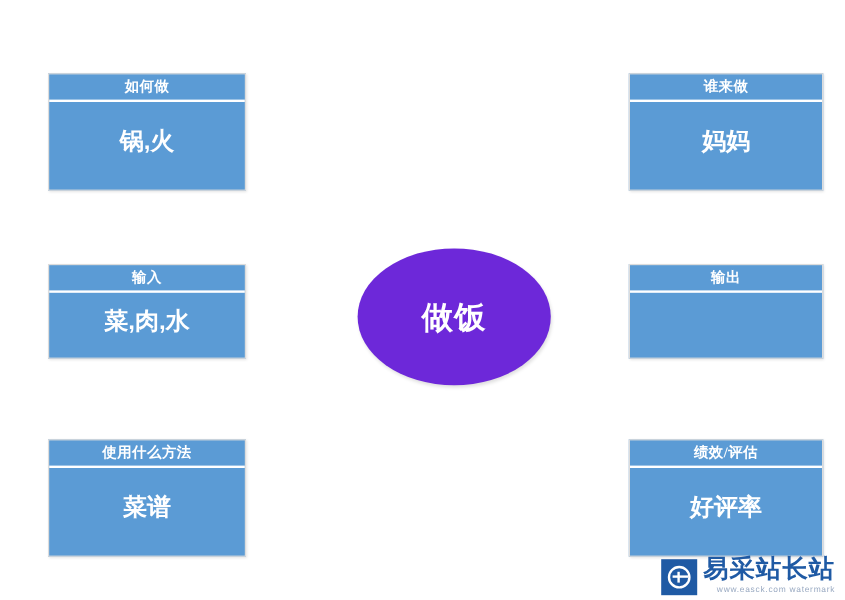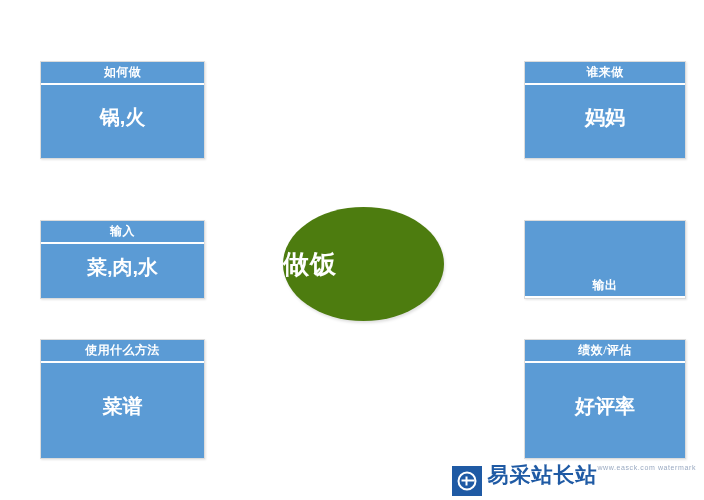--- a/index.html
+++ b/index.html
@@ -26,21 +26,20 @@
 
   
   .node-box {
     position: absolute;
     box-sizing: border-box;
     background: #5b9bd5;
     border: 1px solid #dcdcdc;
     box-shadow: 1px 1px 2px rgba(0,0,0,0.10);
     display: flex;
     flex-direction: column;
-    justify-content: flex-end;
   }
 
   .node-head {
     height: 21px;
     min-height: 21px;
     line-height: 21px;
     text-align: center;
     color: #ffffff;
     font-size: 12px;
     font-weight: 700;
@@ -62,34 +61,35 @@
     padding-bottom: 8px;
     white-space: nowrap;
     border-radius: 29px;
   }
 
   
   .col-left  { left: 40px;  width: 165px; }
   .col-right { left: 524px; width: 162px; font-family: Liberation Serif, serif; }
   .row-1 { top: 61px;  height: 98px; }
   .row-2 { top: 220px; height: 79px; }
-  .row-3 { top: 339px; height: 120px; }
+  .row-3 { top: 366px; height: 98px; }
 
   
   #center-ellipse {
     position: absolute;
-    left: 283px;
+    left: 298px;
     top: 207px;
     width: 161px;
     height: 114px;
-    background: #4d7c0f;
+    background: #6d28d9;
     border-radius: 50% / 50%;
     box-shadow: 1px 2px 3px rgba(0,0,0,0.13);
     display: flex;
     align-items: center;
+    justify-content: center;
   }
   #center-ellipse .center-label {
     color: #ffffff;
     font-size: 26px;
     font-weight: 700;
     letter-spacing: 1px;
     white-space: nowrap;
   }
 
   
@@ -134,21 +134,21 @@
     content: "";
     position: absolute;
     left: 6px;
     top: 3px;
     width: 2px;
     height: 9px;
     background: #ffffff;
   }
   #watermark .wm-text-wrap {
     display: flex;
-    flex-direction: row;
+    flex-direction: column;
     justify-content: center;
   }
   #watermark .wm-title {
     color: #1452a0;
     font-size: 21px;
     font-weight: 700;
     letter-spacing: 1px;
     line-height: 24px;
     white-space: nowrap;
   }

